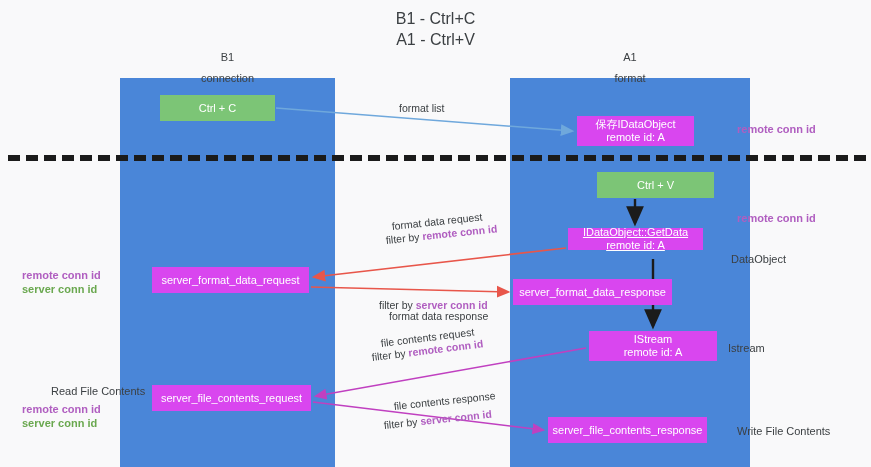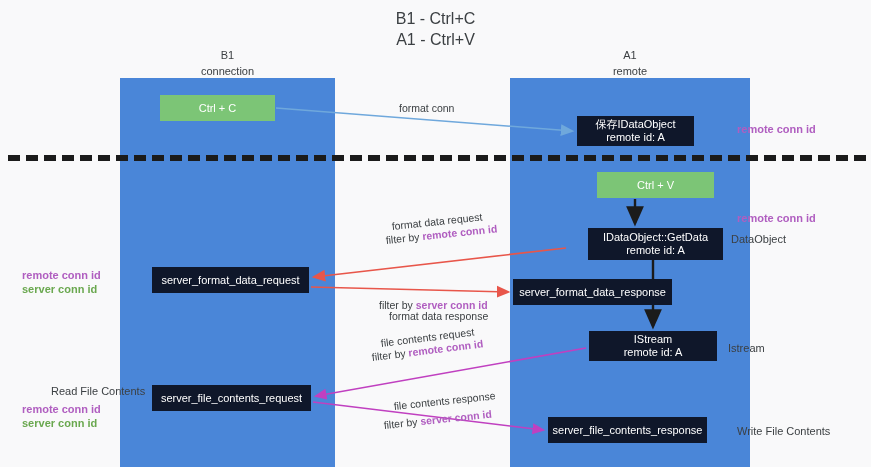--- a/index.html
+++ b/index.html
@@ -19,60 +19,60 @@
 
   
   #title{
     position:absolute;left:0;top:8px;width:871px;
     text-align:center;font-size:16px;line-height:21px;color:#3c4043;
     white-space:pre-line;
   }
 
   
   .lane-head{
-    position:absolute;text-align:center;font-size:11px;line-height:16px;
+    position:absolute;text-align:center;font-size:11px;line-height:21px;
     color:#3c4043;white-space:pre-line;
   }
   #head-b1{left:120px;top:47px;width:215px;}
   #head-a1{left:510px;top:47px;width:240px;}
 
   
   .box{
     position:absolute;display:flex;align-items:center;justify-content:center;
     text-align:center;color:#ffffff;font-size:11px;line-height:13px;
     white-space:pre-line;box-sizing:border-box;
   }
   .green{background:#7cc576;}
-  .orange{background:#0f172a;}
+  .orange{background:#d946ef;}
 
   #box-ctrlc{left:160px;top:95px;width:115px;height:26px;}
   #box-idataobject{left:577px;top:116px;width:117px;height:30px;}
   #box-ctrlv{left:577px;top:172px;width:117px;height:26px;margin-left:20px;}
-  #box-getdata{left:588px;top:228px;width:135px;height:32px;}
+  #box-getdata{left:568px;top:228px;width:135px;height:22px;text-decoration:underline;}
   #box-sfdreq{left:152px;top:267px;width:157px;height:26px;}
   #box-sfdresp{left:513px;top:279px;width:159px;height:26px;}
   #box-istream{left:589px;top:331px;width:128px;height:30px;}
   #box-sfcreq{left:152px;top:385px;width:159px;height:26px;}
   #box-sfcresp{left:548px;top:417px;width:159px;height:26px;}
 
   
   #divider{
     position:absolute;left:8px;top:155px;width:858px;height:0;
     border-top:6px dashed #1b1b1b;
   }
 
   
   .side{position:absolute;font-size:11px;line-height:14px;}
   .purple{color:#b05ec0;font-weight:bold;}
   .green-txt{color:#6aa84f;font-weight:bold;}
   .plain{color:#3c4043;}
 
   #ann-remote1{left:737px;top:122px;}
   #ann-remote2{left:737px;top:211px;}
-  #ann-dataobject{left:731px;top:232px;}
+  #ann-dataobject{left:731px;top:252px;}
   #ann-istream{left:728px;top:341px;}
   #ann-write{left:737px;top:424px;}
   #ann-left-mid{left:22px;top:268px;}
   #ann-read{left:27px;top:384px;padding-left:24px;}
   #ann-left-bot{left:22px;top:402px;}
 
   
   .edge-label{position:absolute;font-size:10.5px;line-height:14px;white-space:nowrap;}
   #lbl-formatlist{left:399px;top:101px;}
   #lbl-fdreq{left:391px;top:219px;transform:rotate(-6deg);transform-origin:left top;}
@@ -93,21 +93,21 @@
 
   <div id="lane-b1" class="lane"></div>
   <div id="lane-a1" class="lane"></div>
 
   <div id="title">B1 - Ctrl+C
 A1 - Ctrl+V</div>
 
   <div id="head-b1" class="lane-head">B1
 connection</div>
   <div id="head-a1" class="lane-head">A1
-remote</div>
+format</div>
 
   <svg id="edges" viewBox="0 0 871 467">
     <defs>
       <marker id="ar-blue" markerWidth="9" markerHeight="9" refX="7" refY="4.5" orient="auto">
         <path d="M0,0.8 L8.5,4.5 L0,8.2 z" fill="#6fa8dc"></path>
       </marker>
       <marker id="ar-red" markerWidth="9" markerHeight="9" refX="7" refY="4.5" orient="auto">
         <path d="M0,0.8 L8.5,4.5 L0,8.2 z" fill="#e8564a"></path>
       </marker>
       <marker id="ar-mag" markerWidth="9" markerHeight="9" refX="7" refY="4.5" orient="auto">
@@ -141,21 +141,21 @@
 remote id: A</div>
   <div id="box-sfdresp" class="box orange">server_format_data_response</div>
   <div id="box-sfdreq" class="box orange">server_format_data_request</div>
   <div id="box-istream" class="box orange">IStream
 remote id: A</div>
   <div id="box-sfcreq" class="box orange">server_file_contents_request</div>
   <div id="box-sfcresp" class="box orange">server_file_contents_response</div>
 
   <div id="divider"></div>
 
-  <div id="lbl-formatlist" class="edge-label plain">format conn</div>
+  <div id="lbl-formatlist" class="edge-label plain">format list</div>
 
   <div id="lbl-fdreq" class="edge-label plain">format data request</div>
   <div id="lbl-fdreq2" class="edge-label">
     <span class="plain">filter by </span><span class="purple">remote conn id</span>
   </div>
 
   <div id="lbl-fdresp" class="edge-label plain">format data response</div>
   <div id="lbl-fdresp2" class="edge-label">
     <span class="plain">filter by </span><span class="purple">server conn id</span>
   </div>

